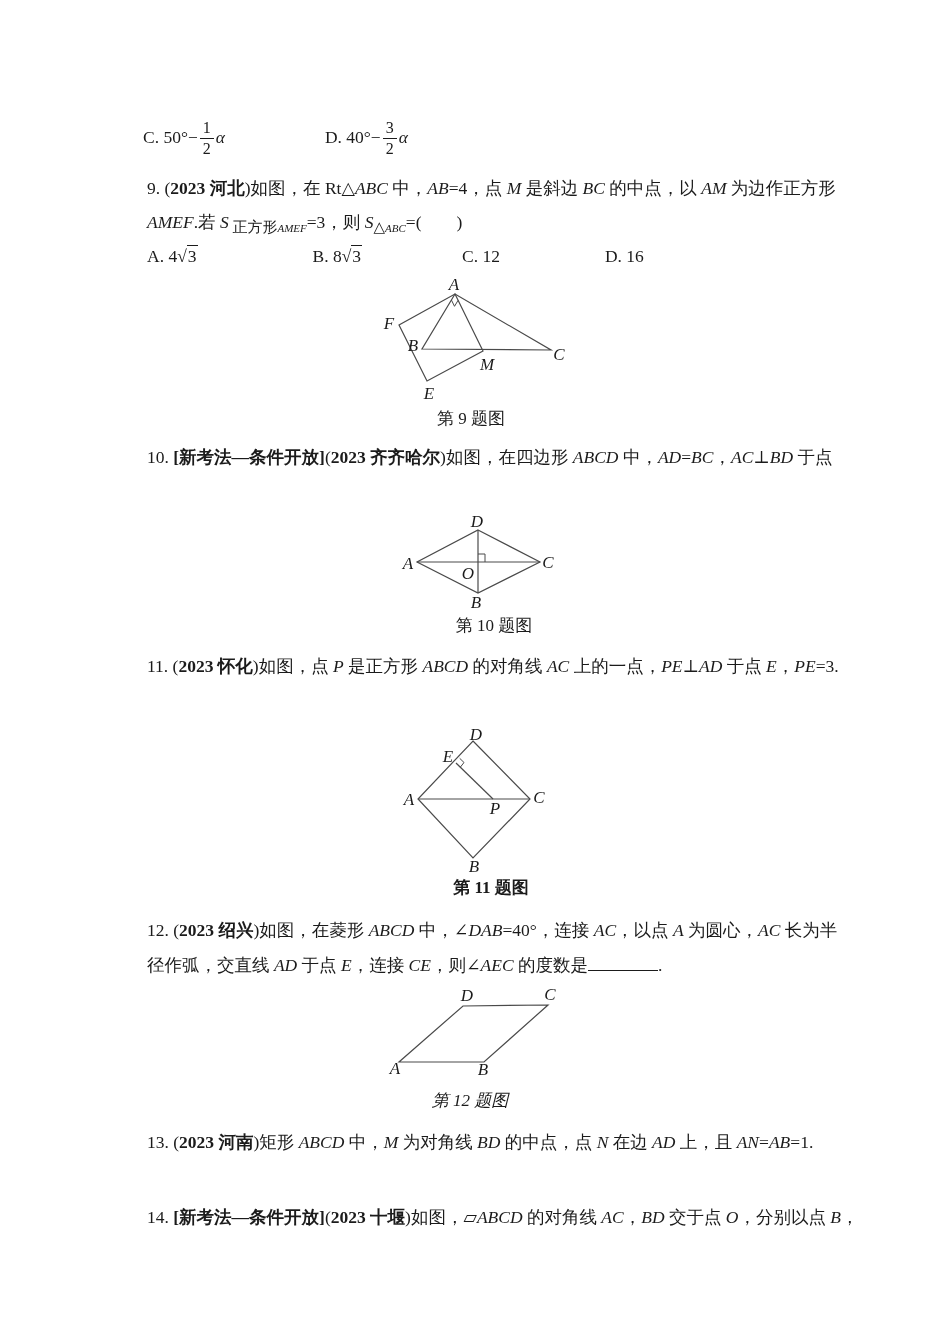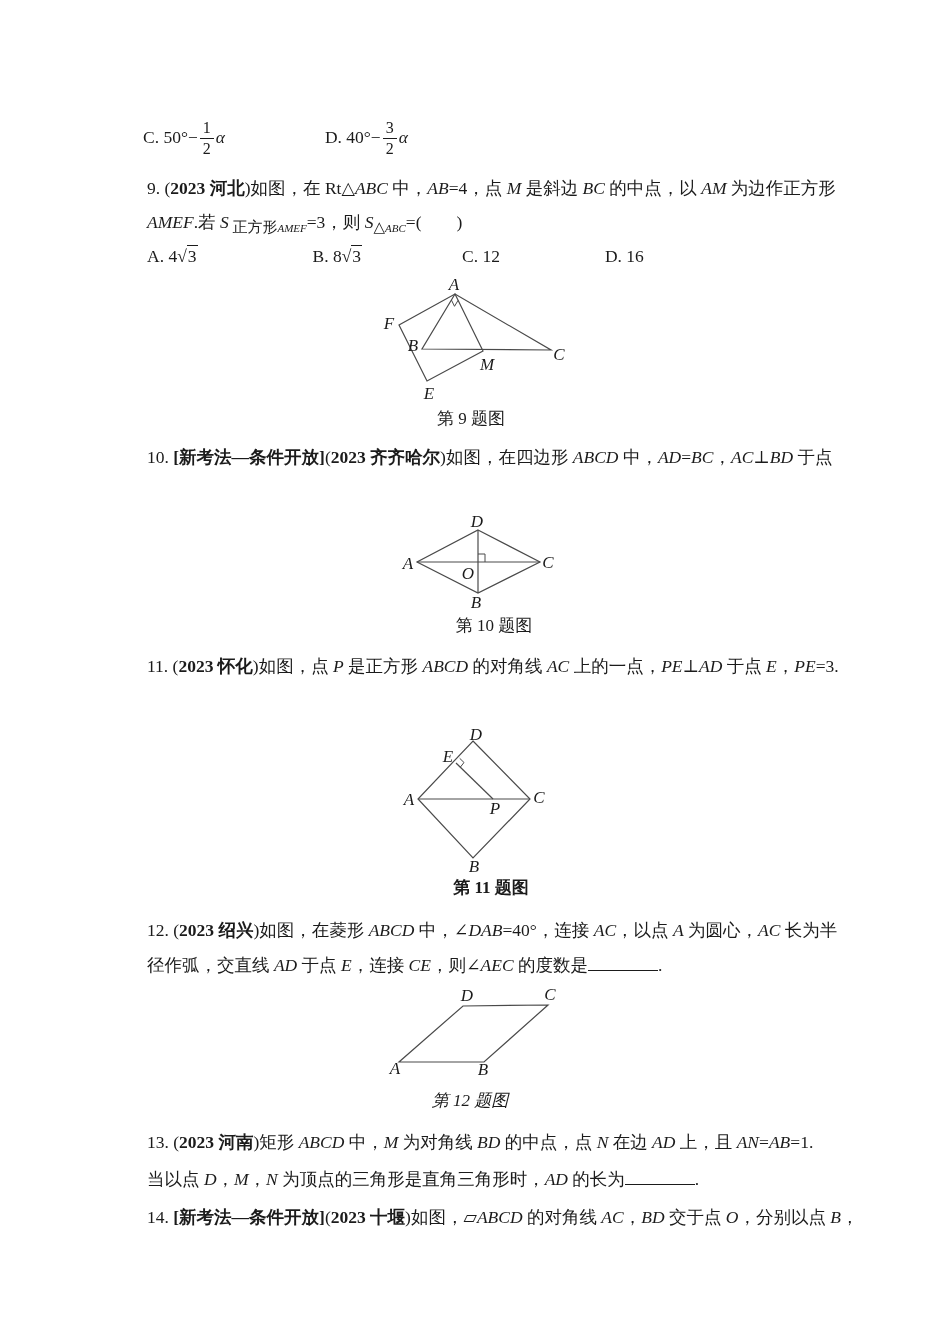--- a/index.html
+++ b/index.html
@@ -101,17 +101,16 @@
       </g>
     </svg>
   <span class="fig-label" style="left: 77px; top: 2px;">D</span>
       <span class="fig-label" style="left: 160px; top: 1px;">C</span>
       <span class="fig-label" style="left: 5px; top: 75px;">A</span>
       <span class="fig-label" style="left: 93px; top: 76px;">B</span>
     </div>
   <div class="caption" style="left:390px;top:1090px;font-style:italic;">第 12 题图</div>
 
   <div class="line" style="top:1129px;"><span class="sg-p">13. (</span><span class="sg-b">2023 河南</span><span class="sg-p">)矩形 </span><span class="sg-i">ABCD</span><span class="sg-p"> 中，</span><span class="sg-i">M</span><span class="sg-p"> 为对角线 </span><span class="sg-i">BD</span><span class="sg-p"> 的中点，点 </span><span class="sg-i">N</span><span class="sg-p"> 在边 </span><span class="sg-i">AD</span><span class="sg-p"> 上，且 </span><span class="sg-i">AN</span><span class="sg-p">=</span><span class="sg-i">AB</span><span class="sg-p">=1.</span></div>
-  <div class="line" style="top:1166px;"><span class="sg-p">当以点 </span><span class="sg-i">D</span><span class="sg-p">，</span><span class="sg-i">M</span><span class="sg-p">，</span><span class="sg-i">N</span><span class="sg-p"> 为顶点的三角形是直角三角形时，</span><span class="sg-i">AD</span><span class="sg-p"> 的长为</span><span class="blank" style="width: 70px;"></span><span class="sg-p">.</span></div>
 
   <div class="line" style="top:1204px;"><span class="sg-p">14. </span><span class="sg-b">[新考法—条件开放]</span><span class="sg-p">(</span><span class="sg-b">2023 十堰</span><span class="sg-p">)如图，▱</span><span class="sg-i">ABCD</span><span class="sg-p"> 的对角线 </span><span class="sg-i">AC</span><span class="sg-p">，</span><span class="sg-i">BD</span><span class="sg-p"> 交于点 </span><span class="sg-i">O</span><span class="sg-p">，分别以点 </span><span class="sg-i">B</span><span class="sg-p">，</span></div>
 
 </div>
 
 </body></html>

